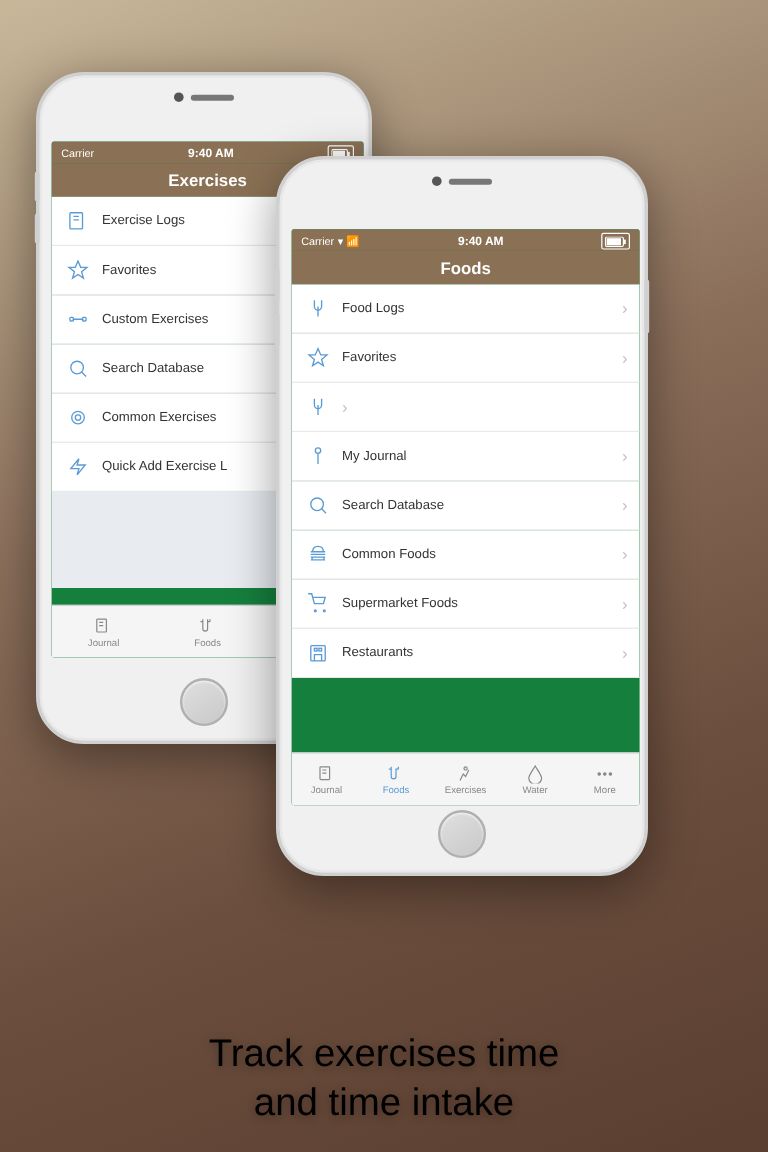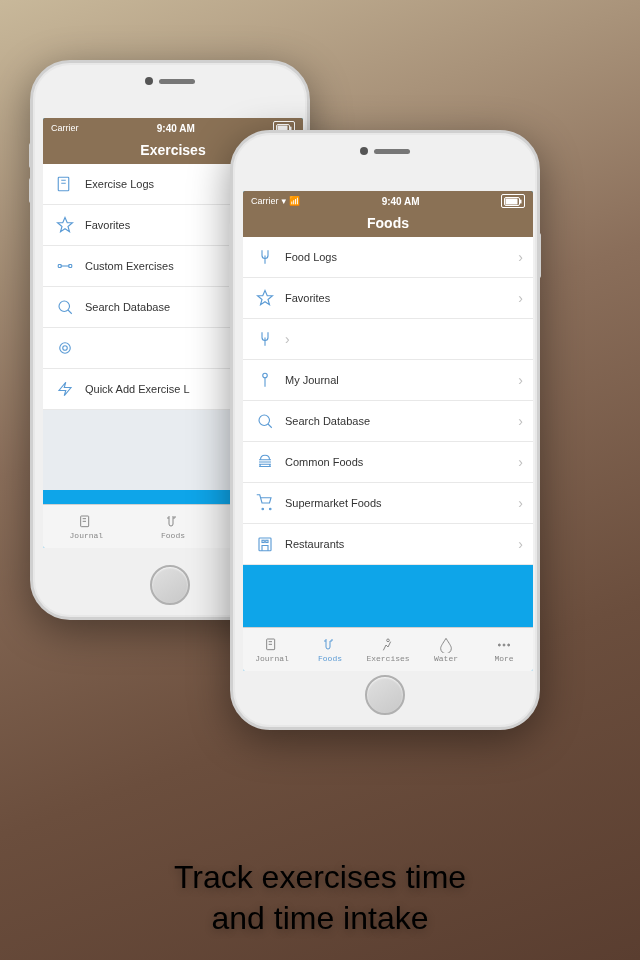--- a/index.html
+++ b/index.html
@@ -17,21 +17,21 @@
       position: absolute;
       background: #f0f0f0;
       border-radius: 40px;
       border: 3px solid #d0d0d0;
       box-shadow: inset 0 0 0 2px #e8e8e8, 0 10px 40px rgba(0,0,0,0.4);
     }
 
     
     .phone-screen {
       position: absolute;
-      background: #0ea5e9;
+      background: #15803d;
       overflow: hidden;
     }
 
     
     .phone-back {
       width: 280px;
       height: 560px;
       top: 60px;
       left: 30px;
       z-index: 1;
@@ -184,21 +184,20 @@
     }
     .tab-item {
       flex: 1;
       display: flex;
       flex-direction: column;
       align-items: center;
       justify-content: center;
       font-size: 8px;
       color: #888;
       gap: 1px;
-      font-family: Liberation Mono, monospace;
     }
     .tab-item.active {
       color: #5b9bd5;
     }
     .tab-item svg {
       width: 16px;
       height: 16px;
       stroke: currentColor;
       fill: none;
       stroke-width: 1.5;
@@ -299,20 +298,21 @@
       <span class="list-item-text">Search Database</span>
     </div>
 
     <div class="list-item">
       <div class="list-item-icon">
         <svg viewBox="0 0 24 24">
             <circle cx="12" cy="12" r="7"></circle>
             <circle cx="12" cy="12" r="3"></circle>
           </svg>
       </div>
+      <span class="list-item-text">Common Exercises</span>
     </div>
 
     <div class="list-item">
       <div class="list-item-icon">
         <svg viewBox="0 0 24 24">
             <path d="M13 3L4 14h9l-2 7 9-11h-9z"></path>
           </svg>
       </div>
       <span class="list-item-text">Quick Add Exercise L</span>
     </div>

